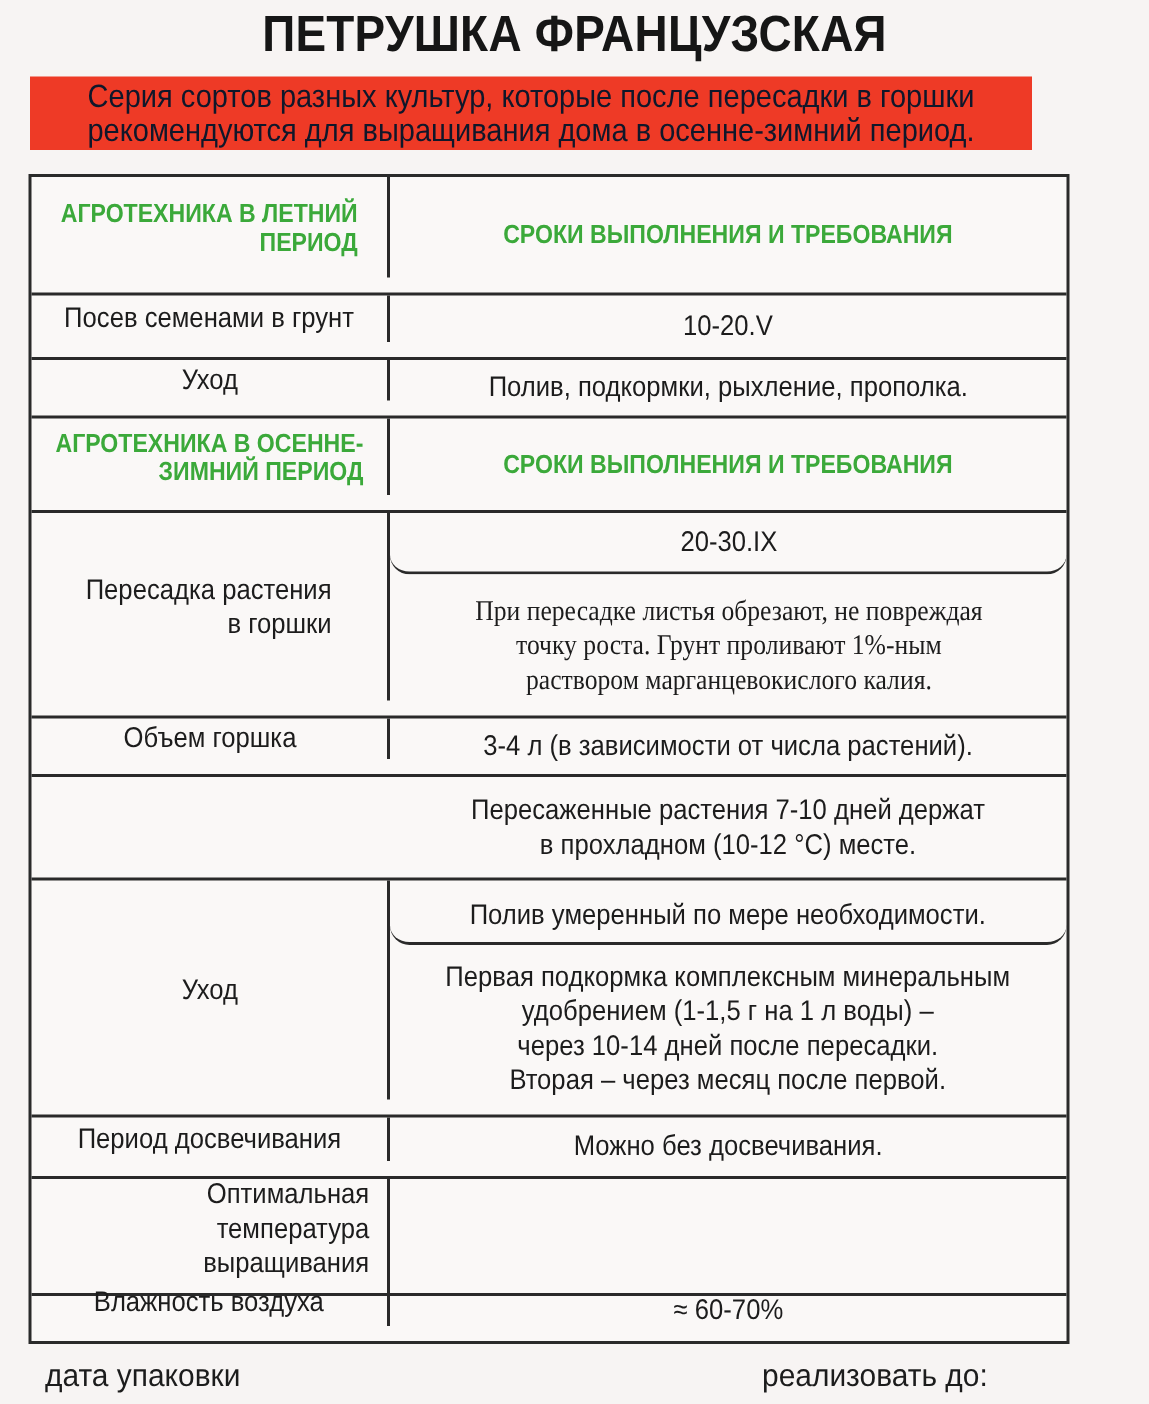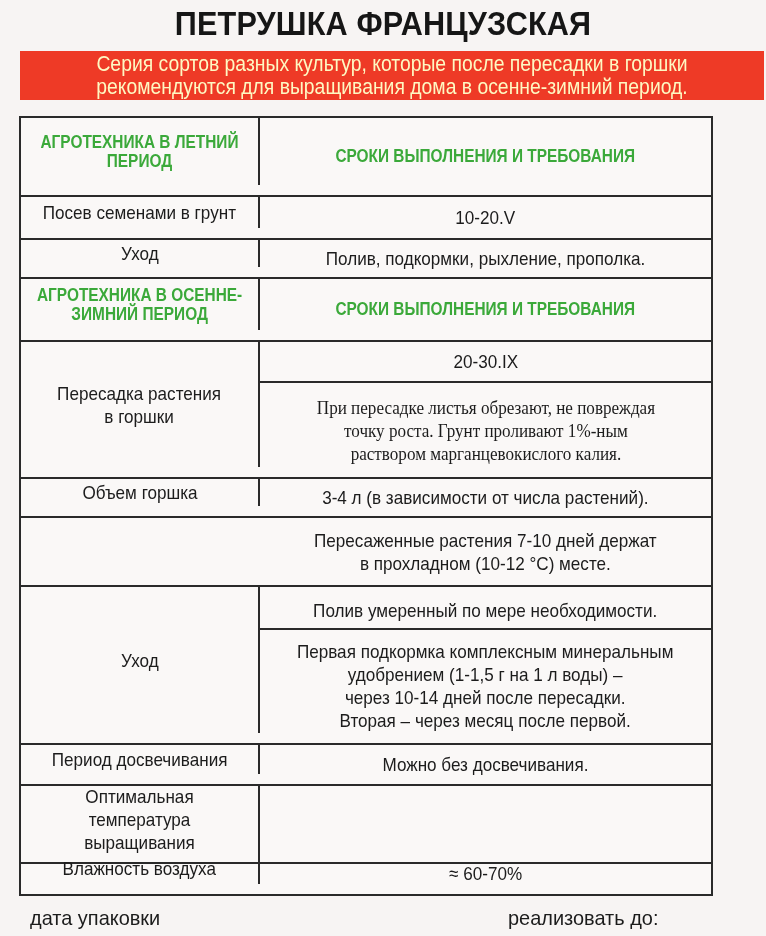--- a/index.html
+++ b/index.html
@@ -26,24 +26,24 @@
       font-size: 34px;
       letter-spacing: 0.2px;
       color: #161616;
       transform: scaleX(0.9);
       transform-origin: center;
     }
     .banner {
       position: absolute;
       left: 20px;
       top: 51px;
-      width: 744px;
+      width: 668px;
       height: 49px;
       background: #ee3a26;
-      color: #fef9c3;
+      color: #0f172a;
       font-size: 21.5px;
       line-height: 23px;
       text-align: center;
       padding-top: 2px;
       box-sizing: border-box;
       white-space: nowrap;
     }
     .banner div {
       transform: scaleX(0.9);
       transform-origin: center;
@@ -69,21 +69,21 @@
     .cell-left {
       position: absolute;
       left: 0;
       top: 0;
       bottom: 10px;
       width: 239px;
       border-right: 2px solid #2a2a2a;
       display: flex;
       align-items: center;
       justify-content: center;
-      text-align: center;
+      text-align: right;
       box-sizing: border-box;
     }
     .cell-right {
       position: absolute;
       left: 239px;
       right: 0;
       top: 0;
       bottom: 0;
       display: flex;
       align-items: center;
@@ -93,20 +93,21 @@
     }
     .subcell {
       position: absolute;
       left: 239px;
       right: 0;
       display: flex;
       align-items: center;
       justify-content: center;
       text-align: center;
       box-sizing: border-box;
+      border-radius: 13px;
     }
     .subcell.divided { border-bottom: 2px solid #2a2a2a; }
     .txt {
       font-size: 19px;
       line-height: 23px;
       color: #1c1c1c;
       transform: scaleX(0.9);
       white-space: pre-line;
     }
     .hdr {

